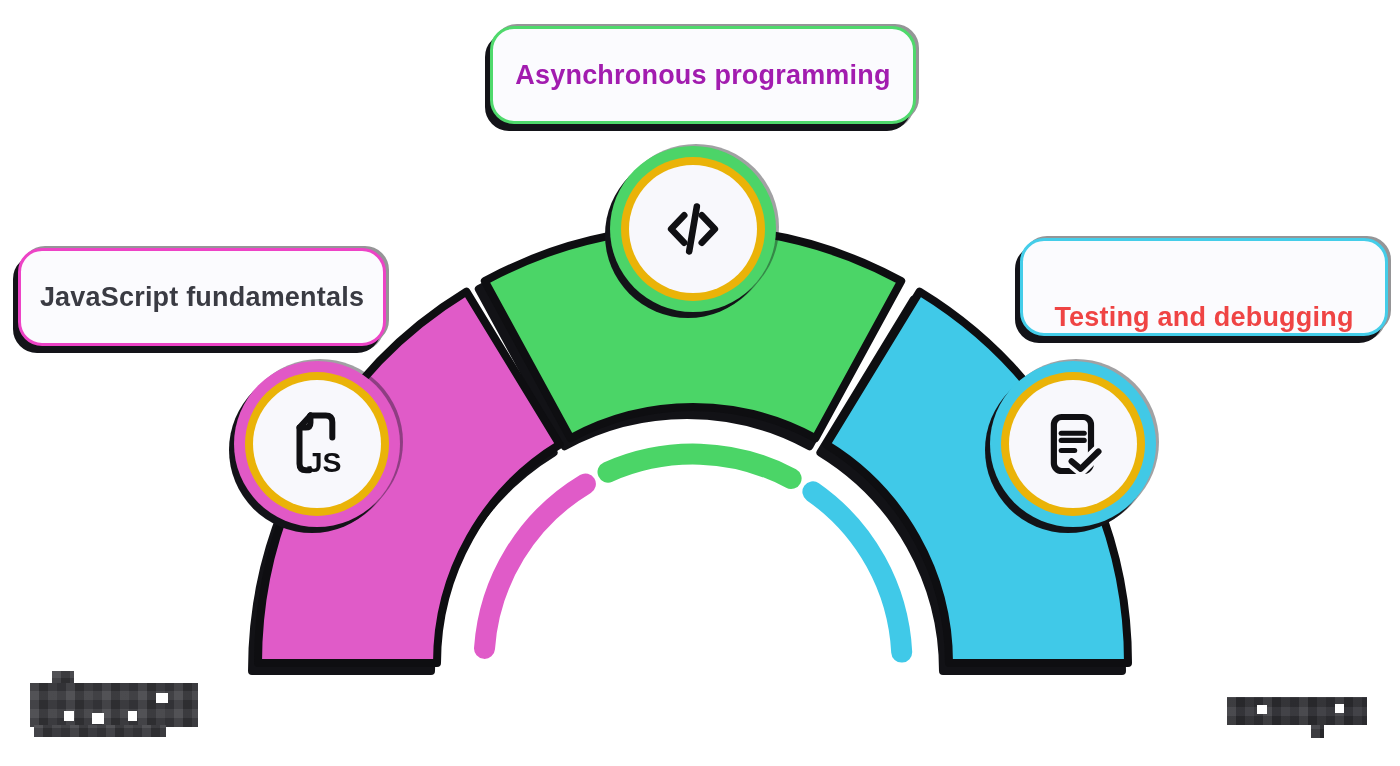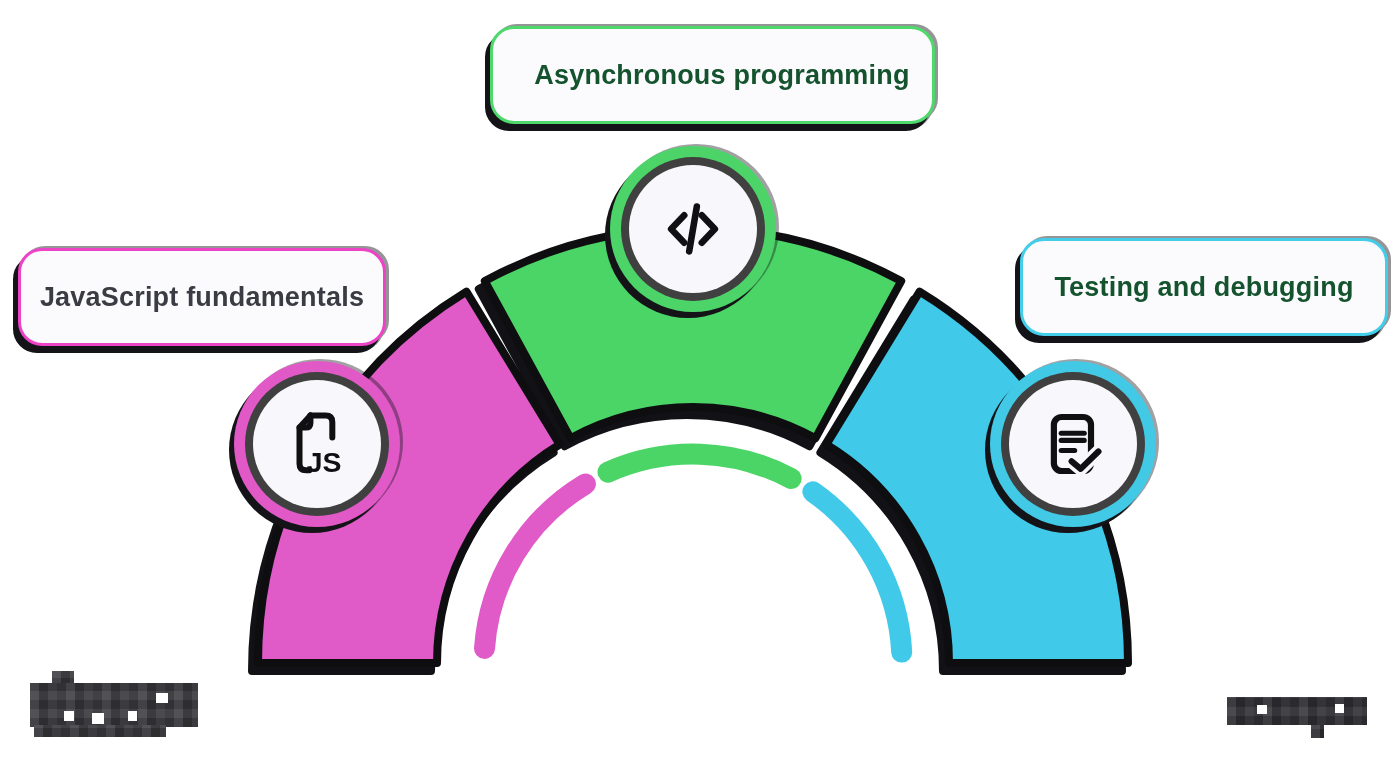--- a/index.html
+++ b/index.html
@@ -21,21 +21,21 @@
   }
   #label-left {left:18px;  top:248px; width:362px; height:92px;}
   #label-top  {left:490px; top:26px;  width:420px; height:92px;}
   #label-right{left:1020px;top:238px; width:362px; height:92px;}
   
   .node{
     position:absolute;z-index:2;width:166px;height:166px;border-radius:50%;
     display:flex;align-items:center;justify-content:center;
     filter:drop-shadow(-5px 6px 0 #131318) drop-shadow(3px -2px 0 rgba(19,19,24,0.4));
   }
-  .node-black{width:144px;height:144px;background:#404040;border-radius:50%;
+  .node-black{width:144px;height:144px;background:#eab308;border-radius:50%;
     display:flex;align-items:center;justify-content:center;}
   .node-white{width:128px;height:128px;background:#f8f8fc;border-radius:50%;
     display:flex;align-items:center;justify-content:center;}
   #node-left {left:234px;top:361px;}
   #node-top  {left:610px;top:146px;}
   #node-right{left:990px;top:361px;}
   .icon-stroke{fill:none;stroke:#101013;stroke-linecap:round;stroke-linejoin:round;}
   
   .watermark{position:absolute;z-index:4;filter:blur(0.4px);}
   .wm-block{
@@ -60,24 +60,24 @@
     <g>
       <path d="M 484.5 648.4 A 209 209 0 0 1 585.4 483.9" fill="none" stroke="#e05bc8" stroke-width="21" stroke-linecap="round"></path>
       <path d="M 608.0 472.1 A 209 209 0 0 1 791.1 478.5" fill="none" stroke="#4bd567" stroke-width="21" stroke-linecap="round"></path>
       <path d="M 812.9 491.8 A 209 209 0 0 1 901.7 652.1" fill="none" stroke="#40c9e8" stroke-width="21" stroke-linecap="round"></path>
     </g>
   </svg>
 
 <div class="label" id="label-left" style="border-color: rgb(237, 67, 198); color: rgb(58, 59, 67);">
   <span>JavaScript fundamentals</span>
 </div>
-<div class="label" id="label-top" style="border-color: rgb(79, 217, 108); color: #14532d; padding-left: 19px;">
+<div class="label" id="label-top" style="border-color: rgb(79, 217, 108); color: #a21caf;">
   <span>Asynchronous programming</span>
 </div>
-<div class="label" id="label-right" style="border-color: rgb(68, 205, 233); color: #14532d;">
+<div class="label" id="label-right" style="border-color: rgb(68, 205, 233); color: #ef4444; align-items: flex-end;">
   <span>Testing and debugging</span>
 </div>
 
 <div class="node" id="node-left" style="background-color: rgb(225, 89, 198);">
   <div class="node-black">
     <div class="node-white">
       <svg width="70" height="70" viewBox="0 0 64 64">
         <path class="icon-stroke" stroke-width="5.5" d="M 26 6 H 40 Q 46 6 46 12 V 26"></path>
         <path class="icon-stroke" stroke-width="5.5" d="M 26 6 L 16 17 V 50 Q 16 56 22 56 H 25"></path>
         <path class="icon-stroke" stroke-width="5.5" d="M 26 6 V 12.5 Q 26 17 21.5 17 H 16"></path>

